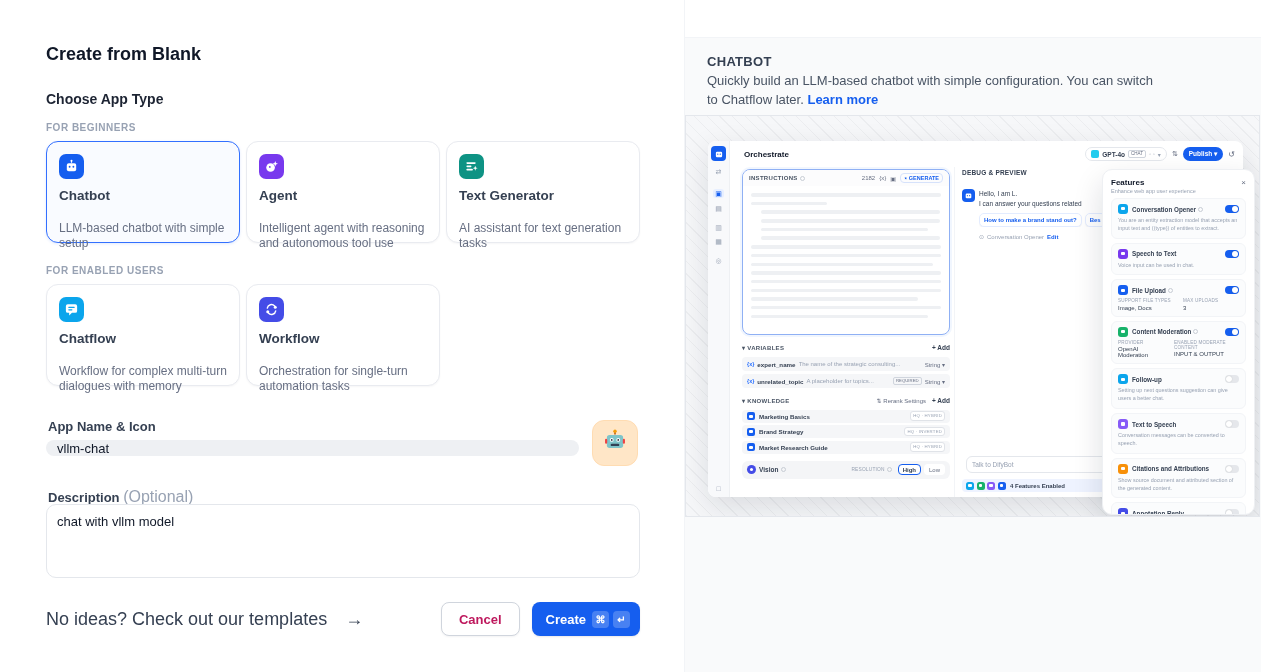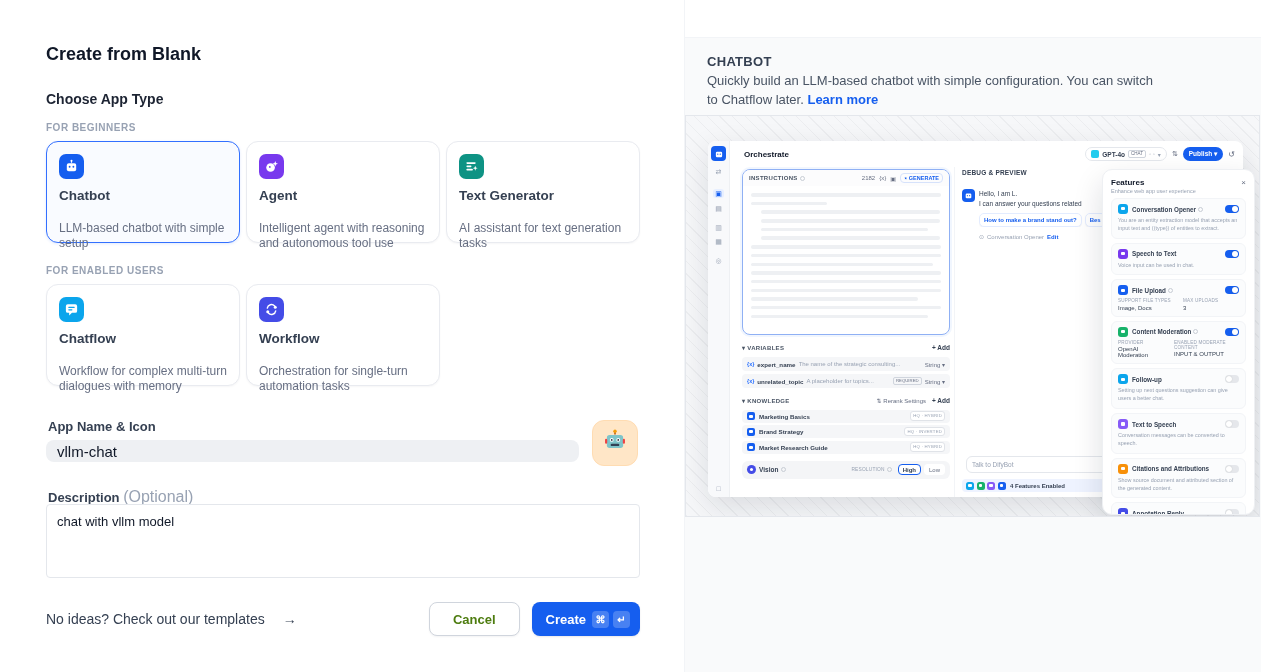--- a/index.html
+++ b/index.html
@@ -12,27 +12,27 @@
   .m-choose { position:absolute; left:46px; top:91px; font-size:14px; font-weight:700; color:#1d2433; }
   .sec-label { position:absolute; left:46px; font-size:10px; font-weight:600; color:#98a2b3; letter-spacing:.5px; }
   .cards { position:absolute; left:46px; display:flex; gap:6px; }
   .card { width:194px; height:102px; background:#fff; border:1px solid #e9ebf0; border-radius:12px; padding:12px; cursor:pointer; box-shadow:0 1px 2px rgba(16,24,40,.04); }
   .card.sel { border:1.5px solid #3370ff; background:#f9fbff; box-shadow:0 1px 3px rgba(21,94,239,.12); }
   .cicon { width:25px; height:25px; border-radius:7px; background:var(--c); display:flex; align-items:center; justify-content:center; }
   .ctitle { margin-top:9px; font-size:13.5px; font-weight:700; color:#354052; }
   .cdesc { margin-top:18px; font-size:12px; color:#676f83; line-height:1.28; }
   .m-field-label { position:absolute; left:48px; font-size:13px; font-weight:700; color:#354052; }
   .opt { font-weight:400; color:#98a2b3; font-size:16px; }
-  .m-name-input { position:absolute; left:46px; top:440px; width:533px; height:22px; background:#eef0f3; border:1px solid transparent; border-radius:8px; padding:0 10px; font-size:15px; color:#101828; font-family:inherit; outline:none; }
+  .m-name-input { position:absolute; left:46px; top:440px; width:533px; height:16px; background:#eef0f3; border:1px solid transparent; border-radius:8px; padding:0 10px; font-size:13px; color:#101828; font-family:inherit; outline:none; }
   .m-iconbtn { position:absolute; left:592px; top:420px; width:46px; height:46px; border-radius:12px; background:#ffe6c7; border:1px solid #ffdcb2; display:flex; align-items:center; justify-content:center; cursor:pointer; }
-  .m-textarea { position:absolute; left:46px; top:504px; width:594px; height:74px; border:1px solid #e4e7ec; border-radius:4px; background:#fff; padding:8px 10px; font-size:13px; color:#101828; font-family:inherit; resize:none; outline:none; line-height:1.4; }
+  .m-textarea { position:absolute; left:46px; top:504px; width:594px; height:74px; border:1px solid #e4e7ec; border-radius:10px; background:#fff; padding:8px 10px; font-size:13px; color:#101828; font-family:inherit; resize:none; outline:none; line-height:1.4; }
   .m-footer { position:absolute; left:46px; top:601px; width:594px; height:36px; display:flex; align-items:center; justify-content:space-between; }
-  .tmpl-link { font-size:14px; color:#354052; cursor:pointer; display:flex; align-items:center; gap:18px; }
+  .tmpl-link { font-size:18px; color:#354052; cursor:pointer; display:flex; align-items:center; gap:18px; }
   .btns { display:flex; gap:12px; align-items:center; }
-  .btn-cancel { height:34px; padding:0 23px; background:#fff; border:1px solid #d0d5dd; border-radius:8px; font-size:13px; font-weight:600; color:#4d7c0f; cursor:pointer; box-shadow:0 1px 2px rgba(16,24,40,.05); font-family:inherit; }
+  .btn-cancel { height:34px; padding:0 17px; background:#fff; border:1px solid #d0d5dd; border-radius:8px; font-size:13px; font-weight:600; color:#be185d; cursor:pointer; box-shadow:0 1px 2px rgba(16,24,40,.05); font-family:inherit; }
   .btn-create { height:34px; padding:0 10px 0 14px; background:#155eef; border:none; border-radius:8px; font-size:13px; font-weight:600; color:#fff; cursor:pointer; display:flex; align-items:center; gap:6px; font-family:inherit; box-shadow:0 1px 2px rgba(16,24,40,.1); }
   .key { display:inline-flex; align-items:center; justify-content:center; width:17px; height:17px; background:rgba(255,255,255,.22); border-radius:4px; font-size:10px; }
   .key + .key { margin-left:-2px; }
 
   
   .right { position:absolute; left:684px; top:0; width:577px; height:672px; background:#f9fafb; border-left:1px solid #f2f4f7; }
   .right-top { height:38px; background:#fff; border-bottom:1px solid #f2f4f7; }
   .p-head { position:absolute; left:22px; top:54px; font-size:13px; font-weight:700; color:#354052; letter-spacing:.3px; }
   .p-desc { position:absolute; left:22px; top:72px; width:458px; font-size:13px; color:#495464; line-height:1.45; }
   .learn { color:#155eef; font-weight:600; cursor:pointer; }

